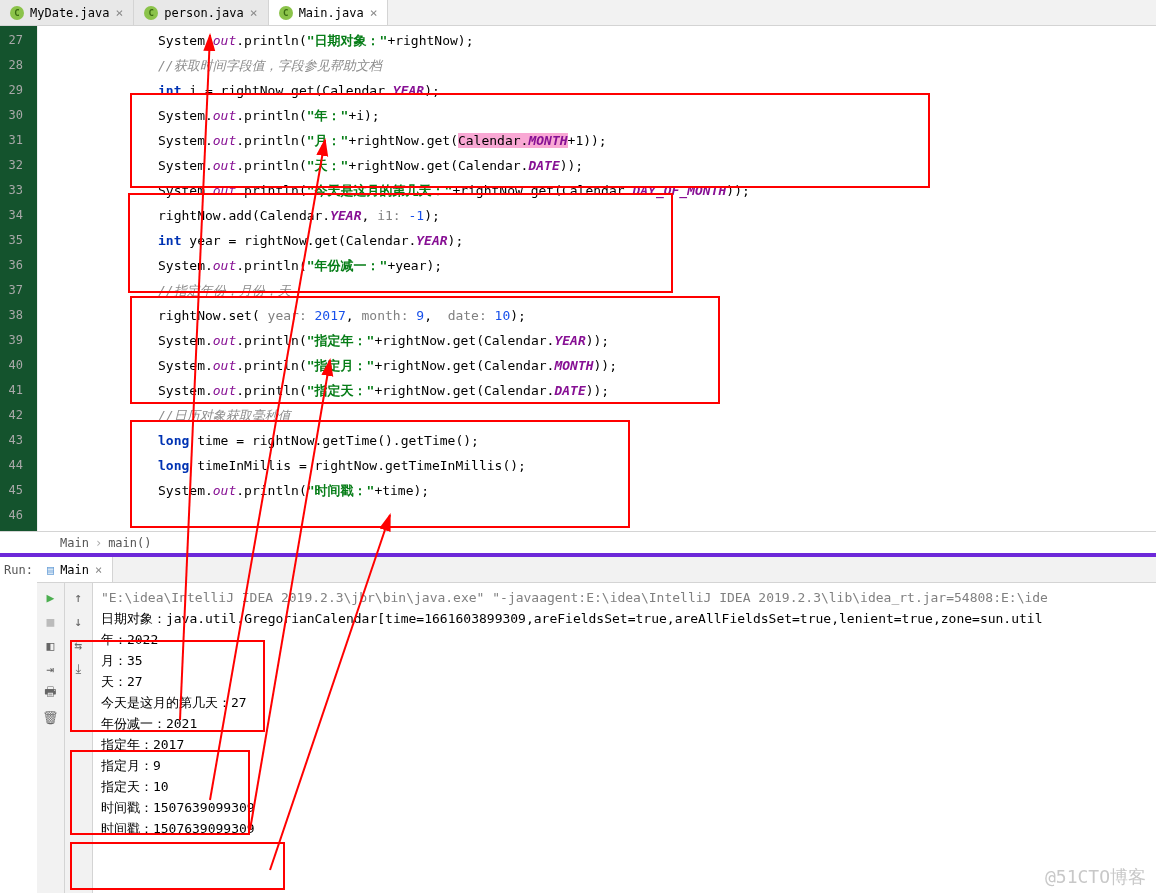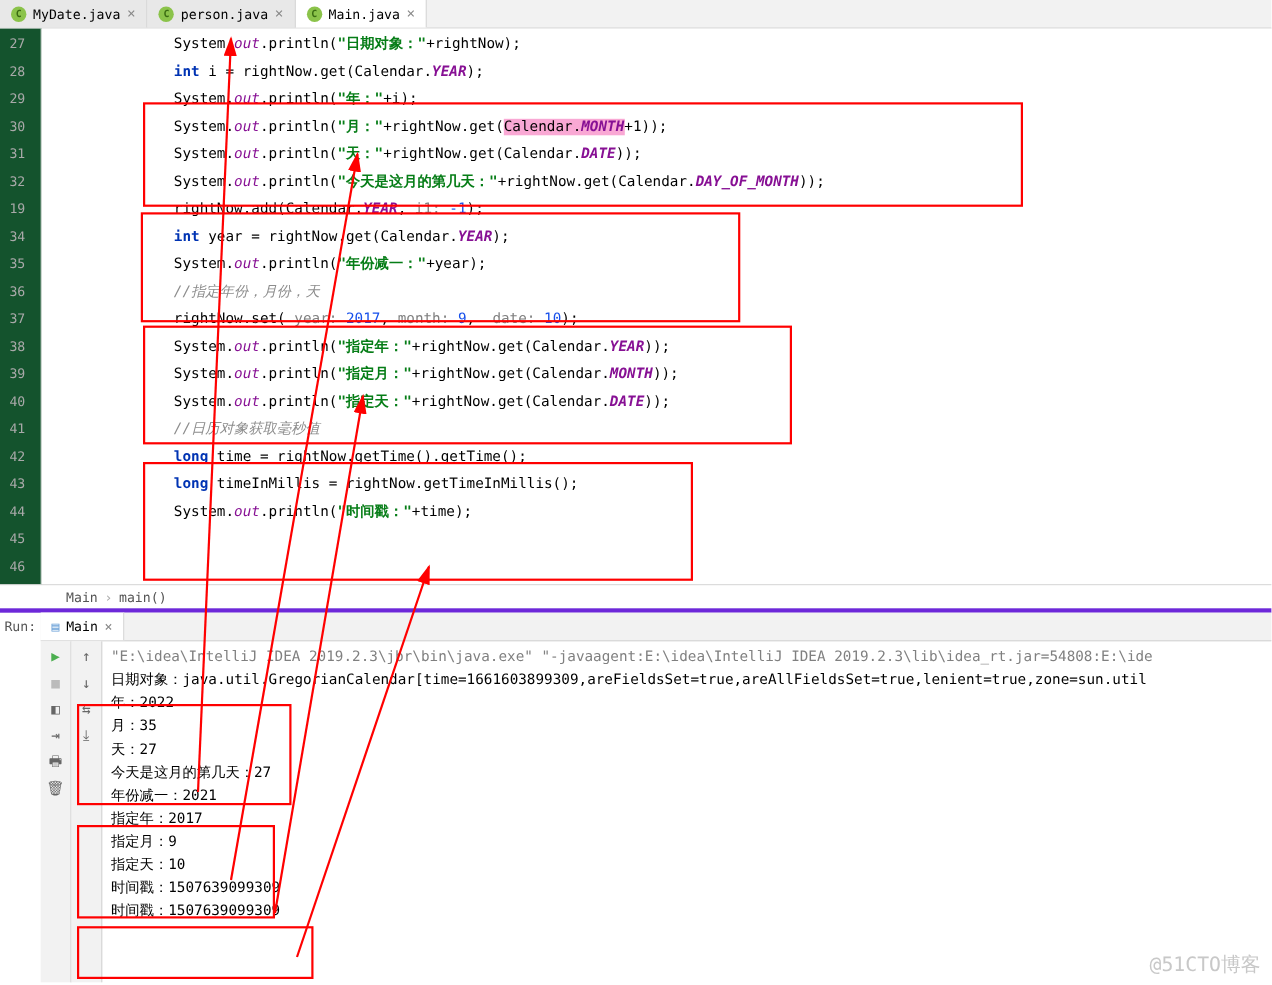--- a/index.html
+++ b/index.html
@@ -194,37 +194,38 @@
 </div>
 
 <div class="editor-pane">
   <div class="gutter" id="gutter">
       <div>27</div>
       <div>28</div>
       <div>29</div>
       <div>30</div>
       <div>31</div>
       <div>32</div>
-      <div>19</div>
+      <div>33</div>
       <div>34</div>
       <div>35</div>
       <div>36</div>
       <div>37</div>
       <div>38</div>
       <div>39</div>
       <div>40</div>
       <div>41</div>
       <div>42</div>
       <div>43</div>
       <div>44</div>
       <div>45</div>
       <div>46</div>
     </div>
   <div class="code-area" id="code">
       <div class="code-line"><span class="indent"></span>System.<span class="field">out</span>.println(<span class="str">"日期对象："</span>+rightNow);</div>
+      <div class="code-line"><span class="indent"></span><span class="comment">//获取时间字段值，字段参见帮助文档</span></div>
       <div class="code-line"><span class="indent"></span><span class="kw">int</span> i = rightNow.get(Calendar.<span class="field2">YEAR</span>);</div>
       <div class="code-line"><span class="indent"></span>System.<span class="field">out</span>.println(<span class="str">"年："</span>+i);</div>
       <div class="code-line"><span class="indent"></span>System.<span class="field">out</span>.println(<span class="str">"月："</span>+rightNow.get(<span class="hl">Calendar.<span class="field2">MONTH</span></span>+1));</div>
       <div class="code-line"><span class="indent"></span>System.<span class="field">out</span>.println(<span class="str">"天："</span>+rightNow.get(Calendar.<span class="field2">DATE</span>));</div>
       <div class="code-line"><span class="indent"></span>System.<span class="field">out</span>.println(<span class="str">"今天是这月的第几天："</span>+rightNow.get(Calendar.<span class="field2">DAY_OF_MONTH</span>));</div>
       <div class="code-line"><span class="indent"></span>rightNow.add(Calendar.<span class="field2">YEAR</span>, <span class="param">i1:</span><span class="num"> -1</span>);</div>
       <div class="code-line"><span class="indent"></span><span class="kw">int</span> year = rightNow.get(Calendar.<span class="field2">YEAR</span>);</div>
       <div class="code-line"><span class="indent"></span>System.<span class="field">out</span>.println(<span class="str">"年份减一："</span>+year);</div>
       <div class="code-line"><span class="indent"></span><span class="comment">//指定年份，月份，天</span></div>
       <div class="code-line"><span class="indent"></span>rightNow.set( <span class="param">year:</span><span class="num"> 2017</span>, <span class="param">month:</span><span class="num"> 9</span>,  <span class="param">date:</span><span class="num"> 10</span>);</div>

